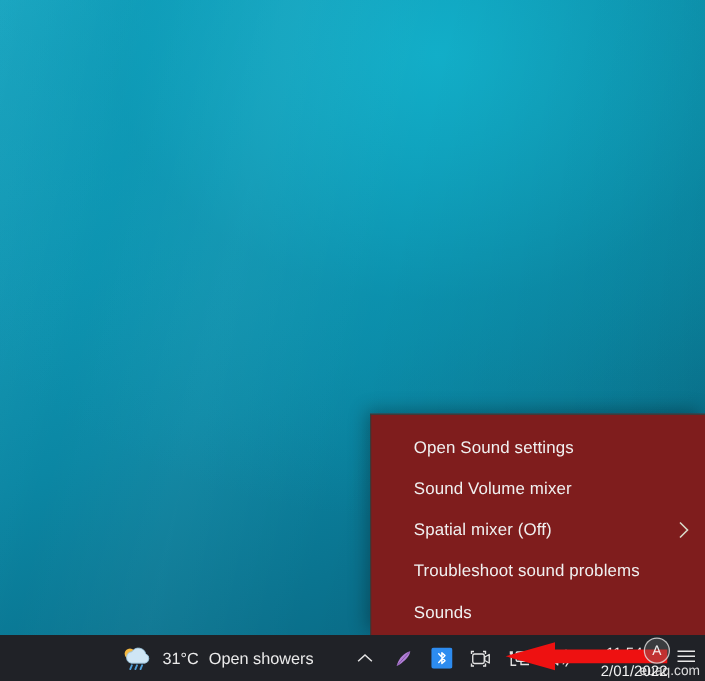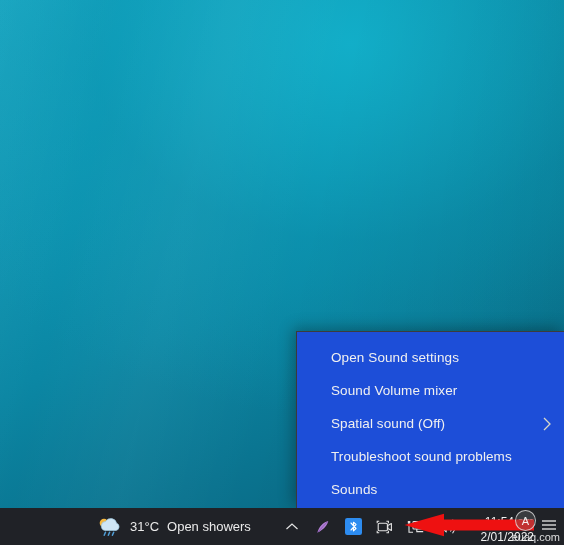--- a/index.html
+++ b/index.html
@@ -37,21 +37,21 @@
     pointer-events: none;
   }
 
   
   #context-menu {
     position: absolute;
     left: 296px;
     top: 331px;
     width: 268px;
     height: 177px;
-    background: #1d4ed8;
+    background: #7f1d1d;
     border-top: 1px solid #3c3c3c;
     border-left: 1px solid #3a3a3a;
     box-sizing: border-box;
     box-shadow: -3px -3px 14px rgba(0,0,0,0.30);
   }
   .menu-item {
     position: relative;
     height: 33px;
     display: flex;
     align-items: center;
@@ -194,21 +194,21 @@
 
     <div class="menu-item">
       <span class="label">Open Sound settings</span>
     </div>
 
     <div class="menu-item">
       <span class="label">Sound Volume mixer</span>
     </div>
 
     <div class="menu-item">
-      <span class="label">Spatial sound (Off)</span>
+      <span class="label">Spatial mixer (Off)</span>
       <span class="submenu-arrow">
         <svg width="10" height="16" viewBox="0 0 10 16">
           <path d="M2 2 L8 8 L2 14" fill="none" stroke="currentColor" stroke-width="1.3"></path>
         </svg>
       </span>
     </div>
 
     <div class="menu-item">
       <span class="label">Troubleshoot sound problems</span>
     </div>

